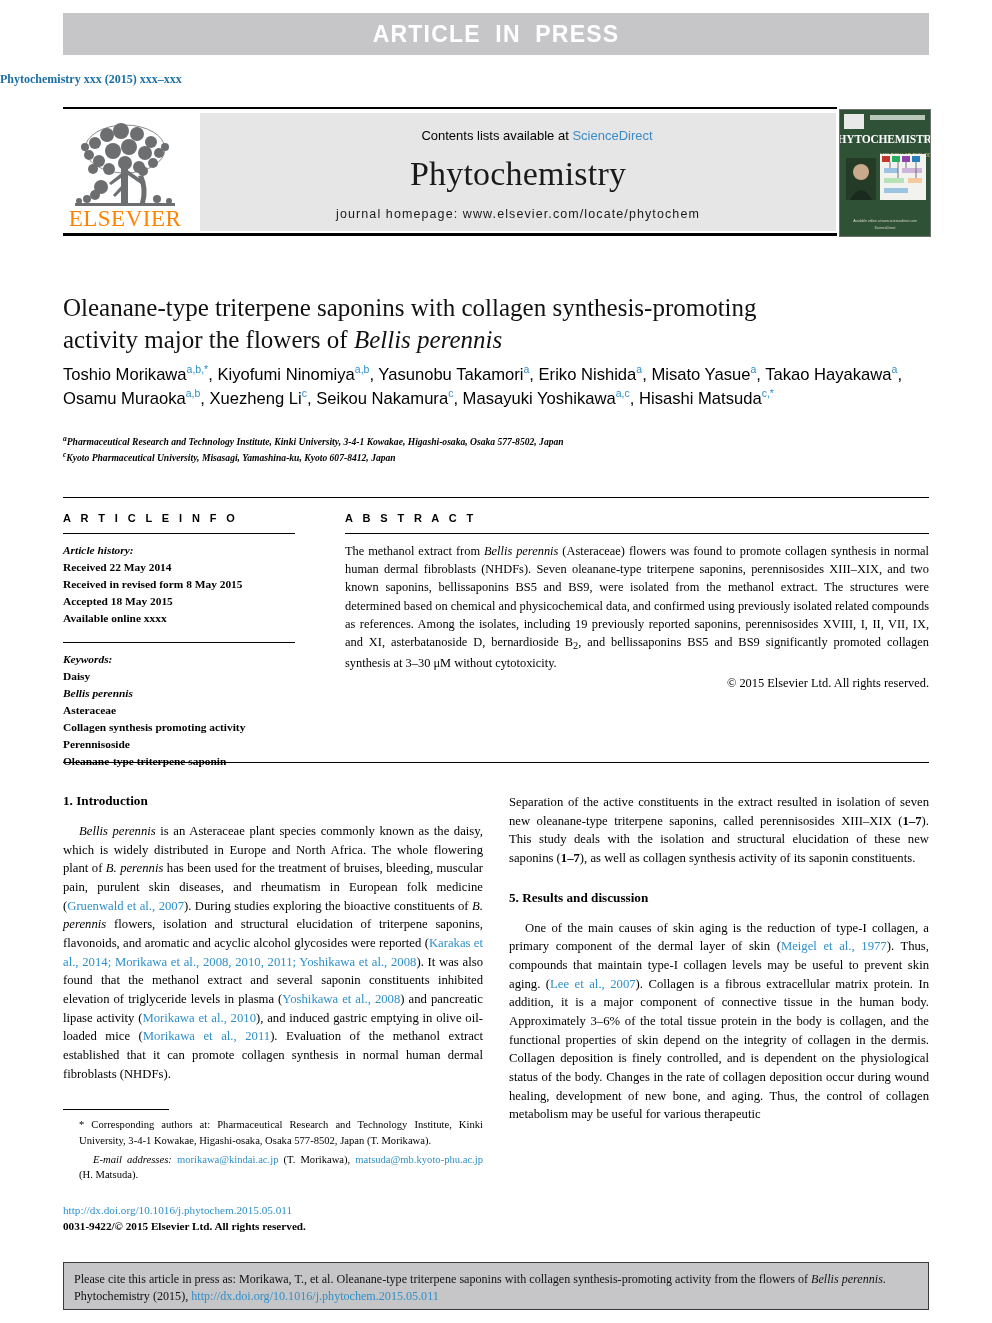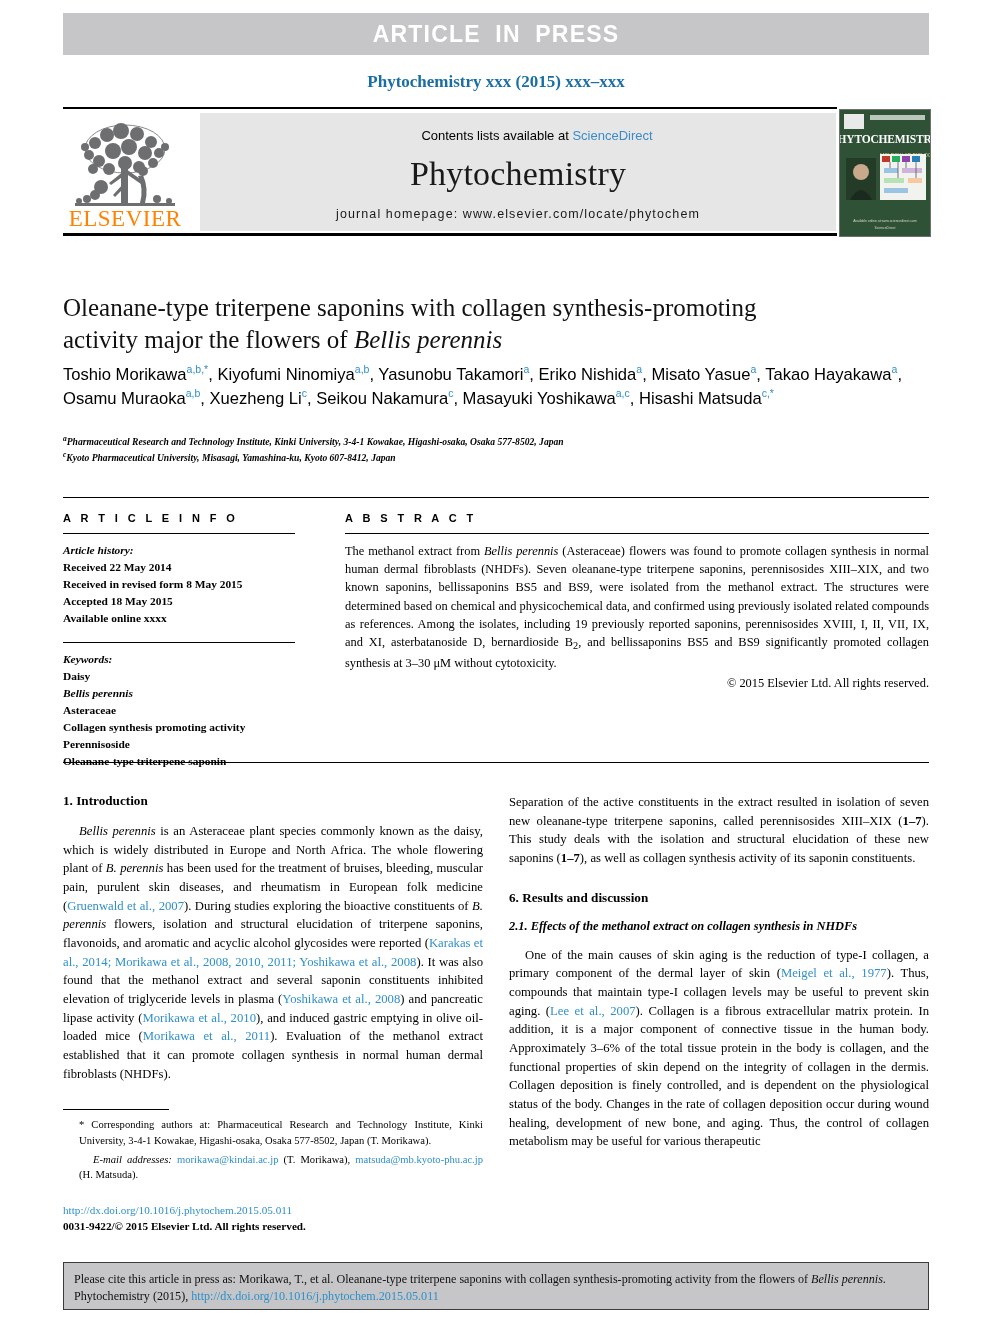--- a/index.html
+++ b/index.html
@@ -29,24 +29,24 @@
     font-size: 23px;
     letter-spacing: 1.2px;
     color: #ffffff;
     word-spacing: 7px;
   }
 
   
   .runhead {
     position: absolute;
     left: 0; top: 72px; width: 992px;
-    text-align: center;
-    font-family: "Liberation Serif", serif;
-    font-weight: bold;
-    font-size: 17px;
+    text-align: left;
+    font-family: "Liberation Serif", serif;
+    font-weight: bold;
+    font-size: 12px;
     color: #1a6ea4;
   }
 
   
   .masthead {
     position: absolute;
     left: 63px; top: 107px;
     width: 866px; height: 128px;
   }
   .masthead .rule-top {
@@ -399,22 +399,21 @@
       <span><span class="mail">morikawa@kindai.ac.jp</span> (T. Morikawa), <span class="mail">matsuda@mb.kyoto-phu.ac.jp</span> (H. Matsuda).</span></p>
 
     <div class="doi-block">
       <div class="doi-link">http://dx.doi.org/10.1016/j.phytochem.2015.05.011</div>
       <div class="issn">0031-9422/© 2015 Elsevier Ltd. All rights reserved.</div>
     </div>
   </div>
 
   <div class="col-right">
     <p class="body noind">Separation of the active constituents in the extract resulted in isolation of seven new oleanane-type triterpene saponins, called perennisosides XIII–XIX (<b>1–7</b>). This study deals with the isolation and structural elucidation of these new saponins (<b>1–7</b>), as well as collagen synthesis activity of its saponin constituents.</p>
-    <h2 class="head" style="margin-top:22px;">6. Results and discussion</h2>
-    <h3 class="subhead">2.1. Effects of the methanol extract on collagen synthesis in NHDFs</h3>
+    <h2 class="head" style="margin-top:22px;">5. Results and discussion</h2>
     <p class="body">One of the main causes of skin aging is the reduction of type-I collagen, a primary component of the dermal layer of skin (<span class="cit">Meigel et al., 1977</span>). Thus, compounds that maintain type-I collagen levels may be useful to prevent skin aging. (<span class="cit">Lee et al., 2007</span>). Collagen is a fibrous extracellular matrix protein. In addition, it is a major component of connective tissue in the human body. Approximately 3–6% of the total tissue protein in the body is collagen, and the functional properties of skin depend on the integrity of collagen in the dermis. Collagen deposition is finely controlled, and is dependent on the physiological status of the body. Changes in the rate of collagen deposition occur during wound healing, development of new bone, and aging. Thus, the control of collagen metabolism may be useful for various therapeutic</p>
   </div>
 
   <div class="cite-box">
     <div class="cite-text">Please cite this article in press as: Morikawa, T., et al. Oleanane-type triterpene saponins with collagen synthesis-promoting activity from the flowers of <i>Bellis perennis</i>. Phytochemistry (2015), <span class="doi-link">http://dx.doi.org/10.1016/j.phytochem.2015.05.011</span></div>
   </div>
 
 </div>
 
 </body></html>

